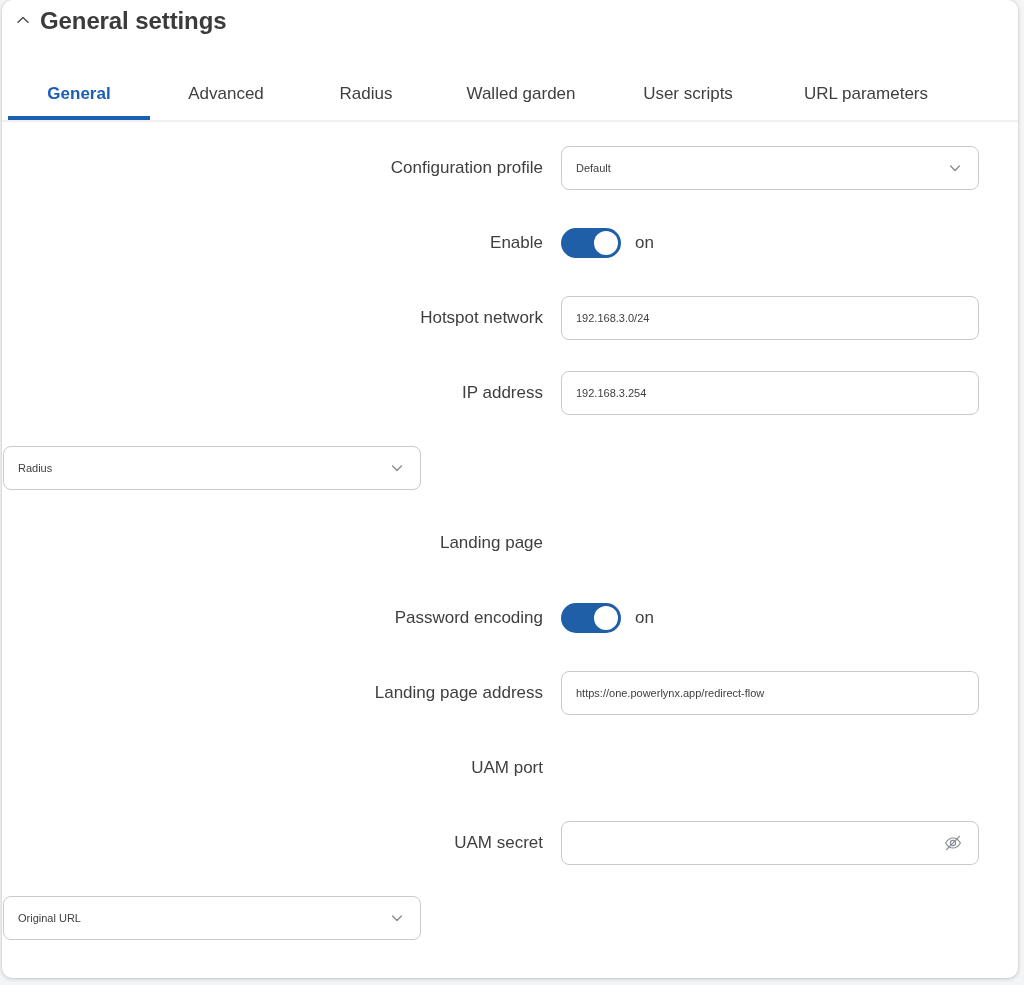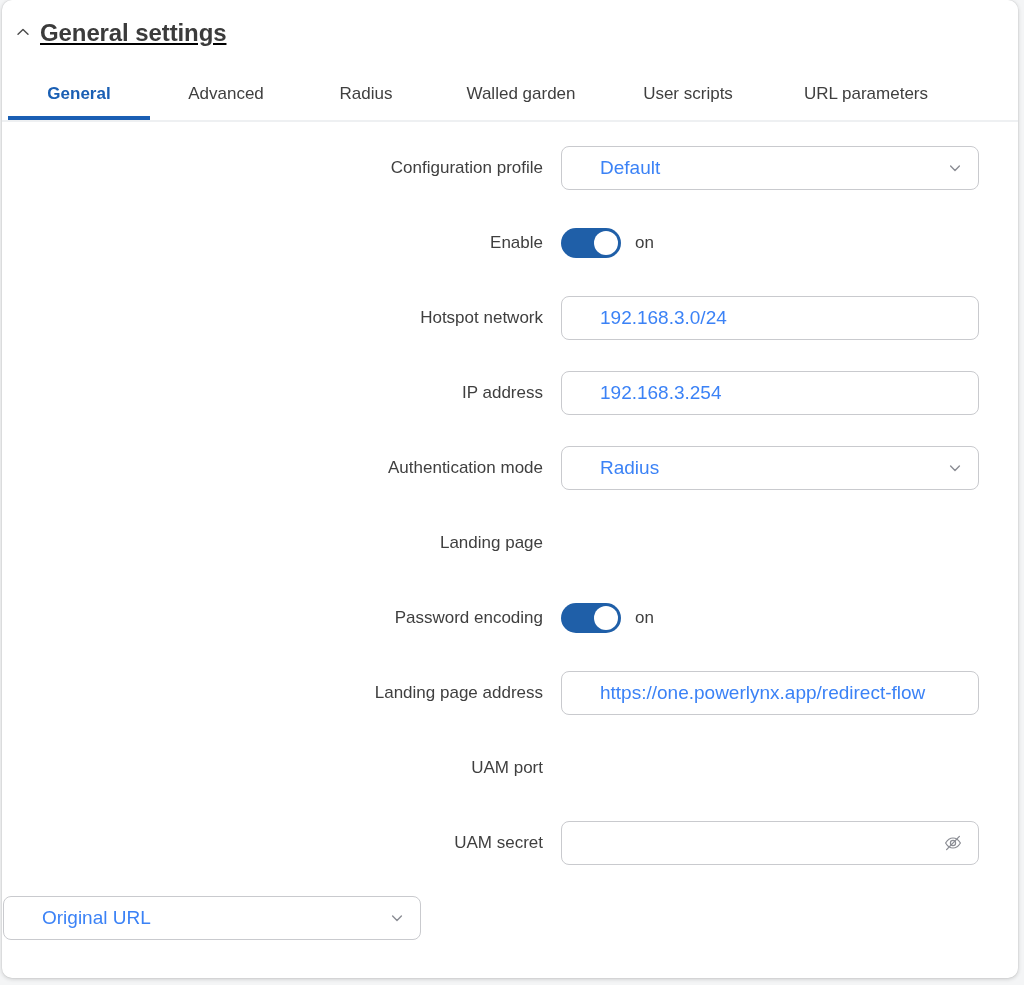--- a/index.html
+++ b/index.html
@@ -25,27 +25,26 @@
     height: 978px;
     background: #ffffff;
     border-radius: 10px;
     box-shadow: 0 1px 4px rgba(0,0,0,0.18), 0 0 0 0.5px rgba(0,0,0,0.06);
     overflow: hidden;
   }
 
   
   .card-header {
     position: absolute;
-    left: 0; top: 12px;
+    left: 0; top: 0;
     width: 100%;
     height: 56px;
     display: flex;
     align-items: flex-start;
     padding: 5px 0 0 10px;
-    text-decoration: underline;
   }
   .collapse-icon {
     width: 22px;
     height: 30px;
     display: flex;
     align-items: center;
     justify-content: center;
     margin-right: 6px;
     flex: none;
   }
@@ -131,26 +130,25 @@
     width: 418px;
     height: 44px;
     border: 1px solid #c9cace;
     border-radius: 8px;
     background: #ffffff;
     display: flex;
     align-items: center;
     padding: 0 14px;
   }
   .field .value {
-    font-size: 19px;
-    color: #3b82f6;
+    font-size: 11px;
+    color: #404040;
     white-space: nowrap;
     overflow: hidden;
     flex: 1;
-    margin-left: 24px;
   }
   .field.select .chevron {
     flex: none;
     width: 18px;
     height: 18px;
     display: flex;
     align-items: center;
     justify-content: center;
     margin-left: 6px;
   }
@@ -252,21 +250,20 @@
         </div>
         <div class="row">
           <div class="label">IP address</div>
           <div class="control">
             <div class="field">
               <span class="value">192.168.3.254</span>
             </div>
           </div>
         </div>
         <div class="row">
-          <div class="label">Authentication mode</div>
           <div class="control">
             <div class="field select">
               <span class="value">Radius</span>
               <span class="chevron">
                 <svg width="16" height="16" viewBox="0 0 16 16">
                   <path d="M3.6 6 L8 10.4 L12.4 6" fill="none" stroke="#8b8d94" stroke-width="1.4" stroke-linecap="round" stroke-linejoin="round"></path>
                 </svg>
               </span>
             </div>
           </div>

